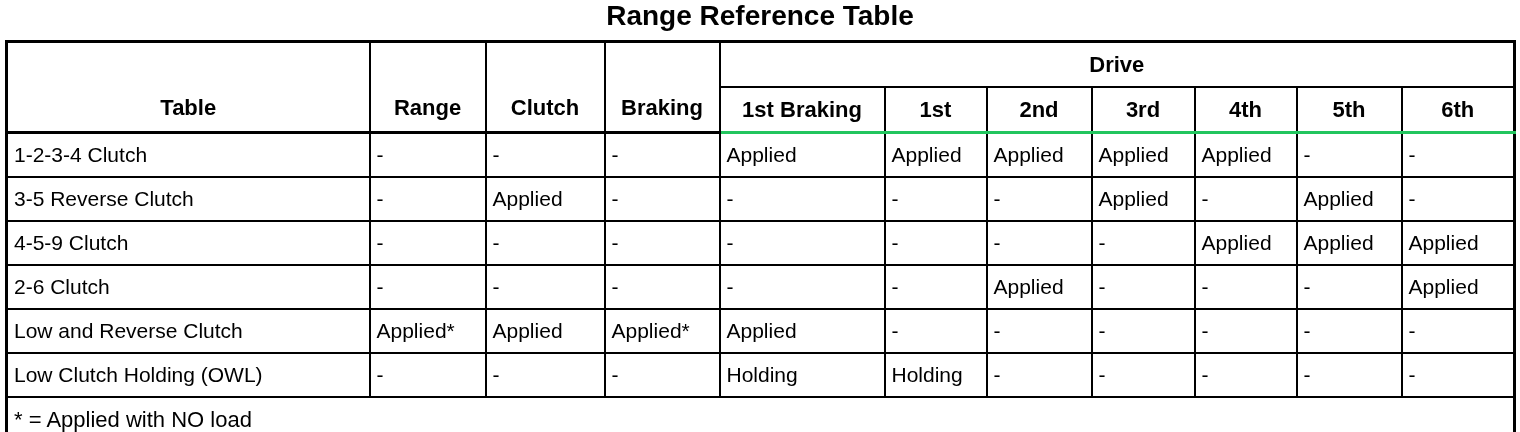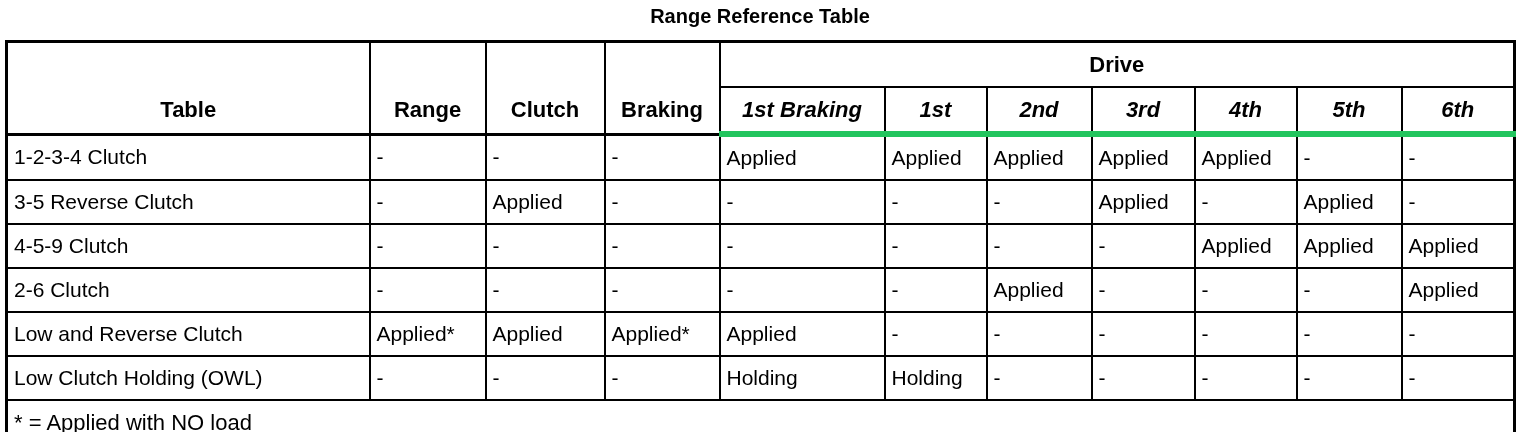--- a/index.html
+++ b/index.html
@@ -12,21 +12,21 @@
   .page {
     width: 1520px;
     height: 432px;
     position: relative;
     background: #ffffff;
     overflow: hidden;
   }
   .title {
     text-align: center;
     font-weight: bold;
-    font-size: 20px;
+    font-size: 28px;
     line-height: 26px;
     padding-top: 3px;
     margin: 0 0 11px 0;
     letter-spacing: 0px;
   }
   table.range-table {
     border-collapse: collapse;
     table-layout: fixed;
     margin-left: 5px;
     width: 1508px;
@@ -44,23 +44,22 @@
     font-size: 22px;
     vertical-align: middle;
     padding: 0 2px;
   }
   th.rowspan-head {
     vertical-align: bottom;
     padding-bottom: 10px;
     border-bottom: 3px solid #000000;
   }
   tr.subhead-row th {
-    border-bottom: 6px solid #22c55e;
+    border-bottom: 3px solid #22c55e;
     height: 43px;
-    font-style: italic;
   }
   tr.drive-row th {
     height: 43px;
   }
   .range-table td {
     text-align: left;
     vertical-align: middle;
     padding: 0 4px 0 6px;
     height: 42px;
   }

